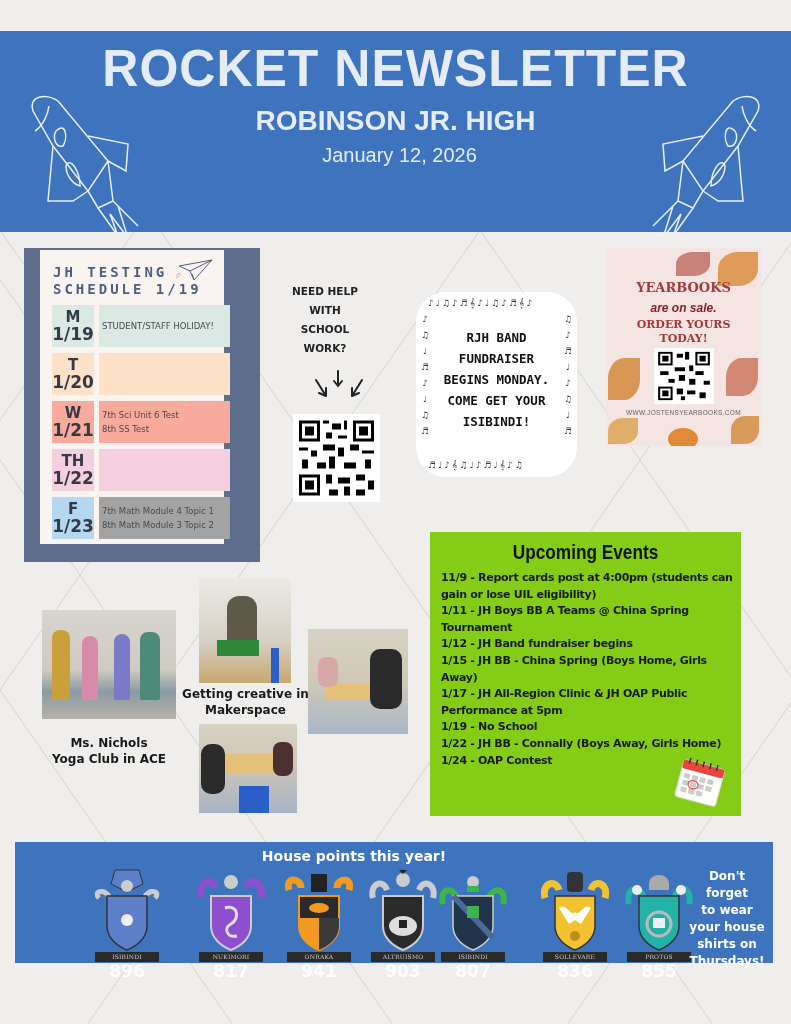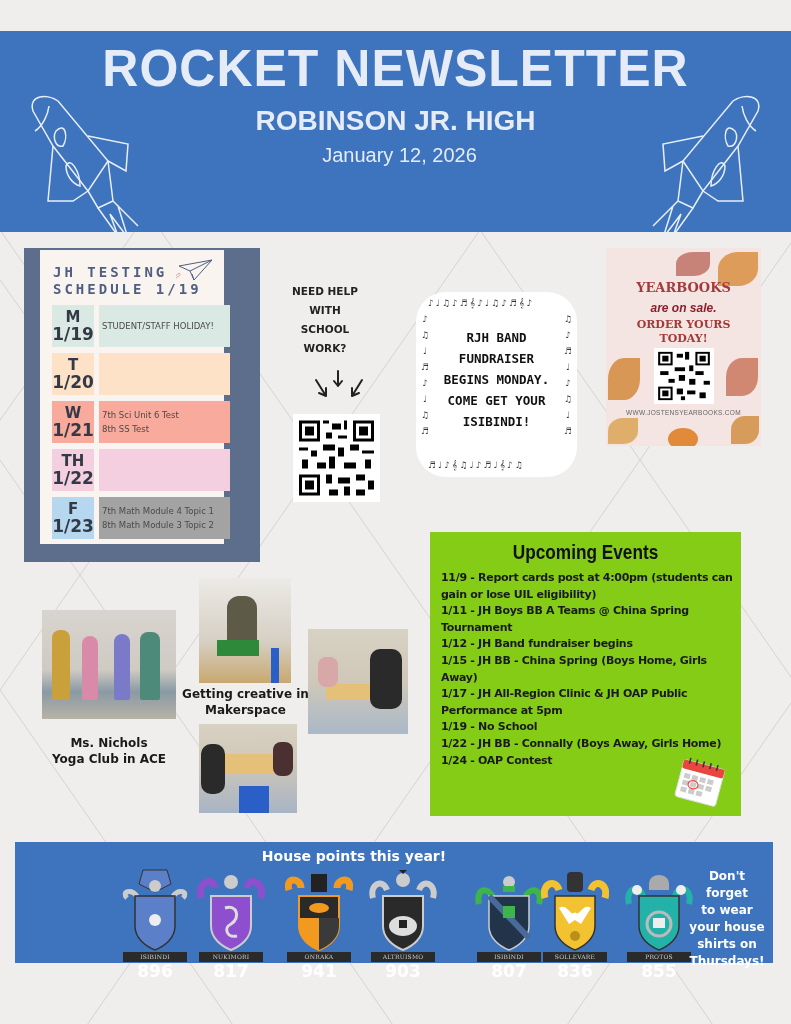--- a/index.html
+++ b/index.html
@@ -438,21 +438,21 @@
   <div style="position:absolute;left:22px;top:30px;width:62px;height:20px;background:#e4c078"></div>
   <div style="position:absolute;left:2px;top:20px;width:24px;height:50px;background:#2a2a2a;border-radius:10px"></div>
   <div style="position:absolute;left:74px;top:18px;width:20px;height:34px;background:#4a3030;border-radius:8px"></div>
   <div style="position:absolute;left:40px;top:62px;width:30px;height:27px;background:#2a5fc8"></div>
 </div>
 
 <div class="houses">
   <div class="h-title">House points this year!</div>
 
 
-  <div class="house" style="left:102px">
+  <div class="house" style="left:74px">
     <svg class="crest" viewBox="0 0 68 86">
       <path d="M22,2 L46,2 L50,16 L34,24 L18,16 Z" fill="#5b7fc9" stroke="#333"></path>
       <circle cx="34" cy="18" r="6" fill="#ccc"></circle>
       <path d="M6,30 C0,24 10,20 16,28 M62,30 C68,24 58,20 52,28" stroke="#ccc" stroke-width="5" fill="none"></path>
       <path d="M14,28 H54 V58 C54,70 44,78 34,82 C24,78 14,70 14,58 Z" fill="#5b7fc9" stroke="#333" stroke-width="1.5"></path>
       <circle cx="34" cy="52" r="6" fill="#eee"></circle>
     </svg>
     <div class="banner">ISIBINDI</div>
     <div class="points">896</div>
   </div>
@@ -487,21 +487,21 @@
       <circle cx="34" cy="12" r="7" fill="#ccc"></circle>
       <path d="M30,2 l4,4 l4,-4" fill="#222"></path>
       <path d="M14,28 H54 V58 C54,70 44,78 34,82 C24,78 14,70 14,58 Z" fill="#2a2a2a" stroke="#ccc" stroke-width="2"></path>
       <ellipse cx="34" cy="58" rx="14" ry="10" fill="#ddd"></ellipse>
       <rect x="30" y="52" width="8" height="8" fill="#222"></rect>
     </svg>
     <div class="banner">ALTRUISMO</div>
     <div class="points">903</div>
   </div>
 
-  <div class="house" style="left:456px">
+  <div class="house" style="left:420px">
     <svg class="crest" viewBox="0 0 68 86">
       <path d="M4,36 C0,20 14,18 18,30 M64,36 C68,20 54,18 50,30" stroke="#3db54a" stroke-width="6" fill="none"></path>
       <circle cx="34" cy="14" r="6" fill="#ccc"></circle>
       <rect x="28" y="18" width="12" height="6" fill="#3db54a"></rect>
       <path d="M14,28 H54 V58 C54,70 44,78 34,82 C24,78 14,70 14,58 Z" fill="#22344a" stroke="#ccc" stroke-width="1.5"></path>
       <path d="M14,28 L54,70" stroke="#4a6a9a" stroke-width="6"></path>
       <rect x="28" y="38" width="12" height="12" fill="#3db54a"></rect>
     </svg>
     <div class="banner">ISIBINDI</div>
     <div class="points">807</div>

